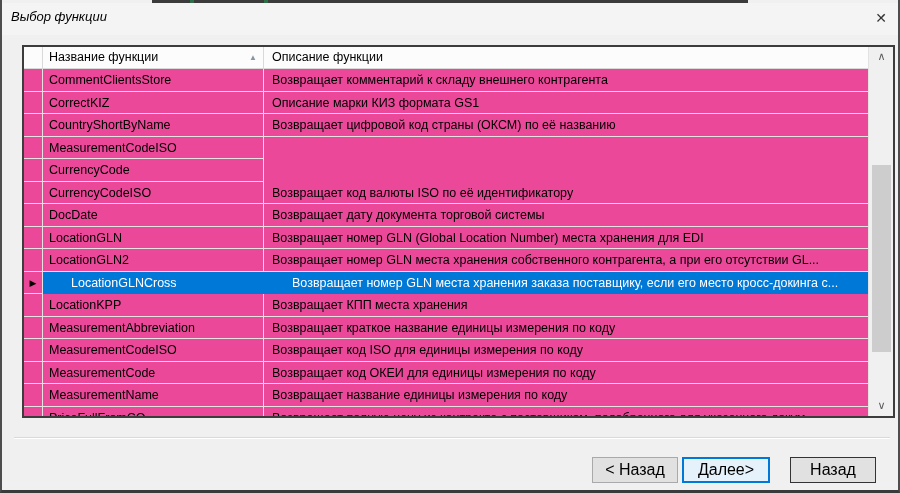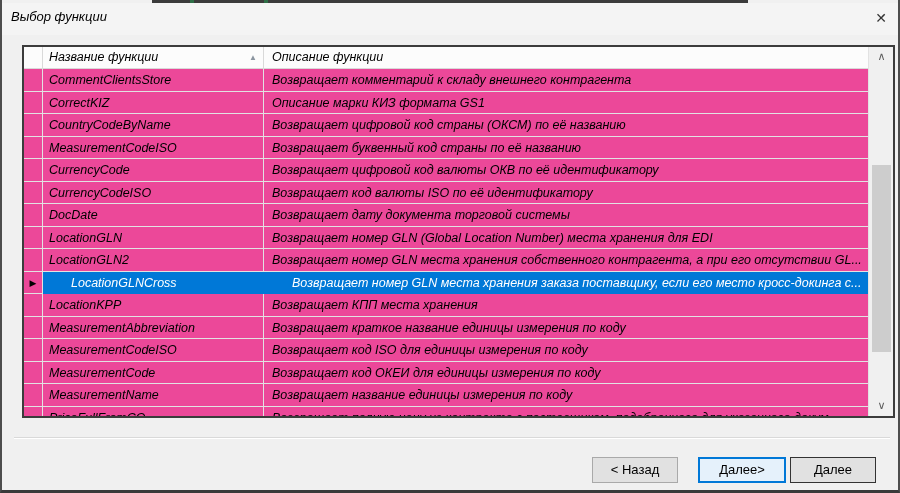--- a/index.html
+++ b/index.html
@@ -8,21 +8,21 @@
             border-left:2px solid #4d4d4d; border-right:2px solid #4d4d4d; border-bottom:3px solid #3a3a3a; overflow:hidden; }
   .top-sliver { position:absolute; left:150px; top:0; width:596px; height:3px; background:#3b3b3b; }
   .top-sliver .speck { position:absolute; top:0; height:3px; width:4px; background:#2e6e46; }
   .titlebar { position:absolute; left:0; top:3px; width:100%; height:32px; background:#f4f4f4;font-style:italic; }
   .title { position:absolute; left:9px; top:6px; font-size:13px; color:#000; }
   .close-btn { position:absolute; left:862px; top:2px; width:34px; height:26px; text-align:center;
                font-size:14px; color:#333; line-height:26px; cursor:default; }
 
   
   .grid { position:absolute; left:20px; top:45px; width:873px; height:373px; background:#fff;
-          border:2px solid #3c3c3c; overflow:hidden;font-style:italic; }
+          border:2px solid #3c3c3c; overflow:hidden; }
   .grid-inner { position:absolute; left:0; top:0; right:25px; bottom:0; overflow:hidden; }
   .hrow { display:flex; height:22px; background:#fcfcfc; border-bottom:1px solid #d9d9d9; }
   .hcell { font-size:12.5px; color:#000; line-height:21px; overflow:hidden; white-space:nowrap; }
   .hc-ind { width:19px; border-right:1px solid #d9d9d9; }
   .hc-name { width:221px; border-right:1px solid #d9d9d9; padding-left:6px; position:relative; }
   .hc-desc { flex:1; padding-left:8px; }
   .sort-icon { position:absolute; right:6px; top:0; font-size:8px; color:#8b95a0; line-height:21px; }
   .rows { position:absolute; left:0; top:22px; right:0; bottom:0; overflow:hidden; }
   .trow { display:flex; height:22.5px; background:#ec4899; }
   .cell { font-size:12.5px; color:#000; line-height:22px; white-space:nowrap; overflow:hidden; border-bottom:1px solid #e2e2e2; }
@@ -34,24 +34,24 @@
   
   .vscroll { position:absolute; right:0; top:0; bottom:0; width:25px; background:#f0f0f0; border-left:1px solid #e2e2e2; }
   .scroll-arrow { position:absolute; left:0; width:25px; height:20px; text-align:center; color:#5b5b5b; font-size:11px; line-height:18px; }
   .arrow-up { top:0; }
   .arrow-down { bottom:0; }
   .scroll-thumb { position:absolute; left:3px; top:118px; width:19px; height:187px; background:#cdcdcd; }
 
   
   .separator { position:absolute; left:12px; top:437px; width:876px; height:2px;
                border-top:1px solid #d9d9d9; border-bottom:1px solid #ffffff; }
-  .btn { position:absolute; top:457px; height:26px; width:86px; font-size:13px; color:#000;
+  .btn { position:absolute; top:457px; height:26px; width:86px; font-size:16px; color:#000;
          background:#e1e1e1; border:1px solid #a9a9a9; text-align:center; line-height:24px; cursor:default; }
   .btn-back { left:590px; }
-  .btn-next { left:696px; width:88px; background:#e5f1fb; border:2px solid #0078d7; line-height:22px; }
+  .btn-next { left:680px; width:88px; background:#e5f1fb; border:2px solid #0078d7; line-height:22px; }
   .btn-cancel { left:788px; border:1px solid #333; }
 </style>
 </head>
 <body>
 
 <div class="dialog">
 
   <div class="top-sliver">
     <span class="speck" style="left:38px"></span>
     <span class="speck" style="left:112px"></span>
@@ -80,32 +80,30 @@
             <div class="cell c-name">CommentClientsStore</div>
             <div class="cell c-desc">Возвращает комментарий к складу внешнего контрагента</div>
           </div>
           <div class="trow">
             <div class="cell c-ind"></div>
             <div class="cell c-name">CorrectKIZ</div>
             <div class="cell c-desc">Описание марки КИЗ формата GS1</div>
           </div>
           <div class="trow">
             <div class="cell c-ind"></div>
-            <div class="cell c-name">CountryCodeByName</div>
+            <div class="cell c-name">CountryShortByName</div>
             <div class="cell c-desc">Возвращает цифровой код страны (ОКСМ) по её названию</div>
           </div>
           <div class="trow">
             <div class="cell c-ind"></div>
             <div class="cell c-name">MeasurementCodeISO</div>
-            <div class="cell c-desc">Возвращает буквенный код страны по её названию</div>
           </div>
           <div class="trow">
             <div class="cell c-ind"></div>
             <div class="cell c-name">CurrencyCode</div>
-            <div class="cell c-desc">Возвращает цифровой код валюты ОКВ по её идентификатору</div>
           </div>
           <div class="trow">
             <div class="cell c-ind"></div>
             <div class="cell c-name">CurrencyCodeISO</div>
             <div class="cell c-desc">Возвращает код валюты ISO по её идентификатору</div>
           </div>
           <div class="trow">
             <div class="cell c-ind"></div>
             <div class="cell c-name">DocDate</div>
             <div class="cell c-desc">Возвращает дату документа торговой системы</div>
@@ -162,15 +160,15 @@
       <div class="scroll-arrow arrow-up">∧</div>
       <div class="scroll-thumb"></div>
       <div class="scroll-arrow arrow-down">∨</div>
     </div>
   </div>
 
   <div class="separator"></div>
 
   <div class="btn btn-back">&lt; Назад</div>
   <div class="btn btn-next">Далее&gt;</div>
-  <div class="btn btn-cancel">Далее</div>
+  <div class="btn btn-cancel">Назад</div>
 
 </div>
 
 </body></html>

